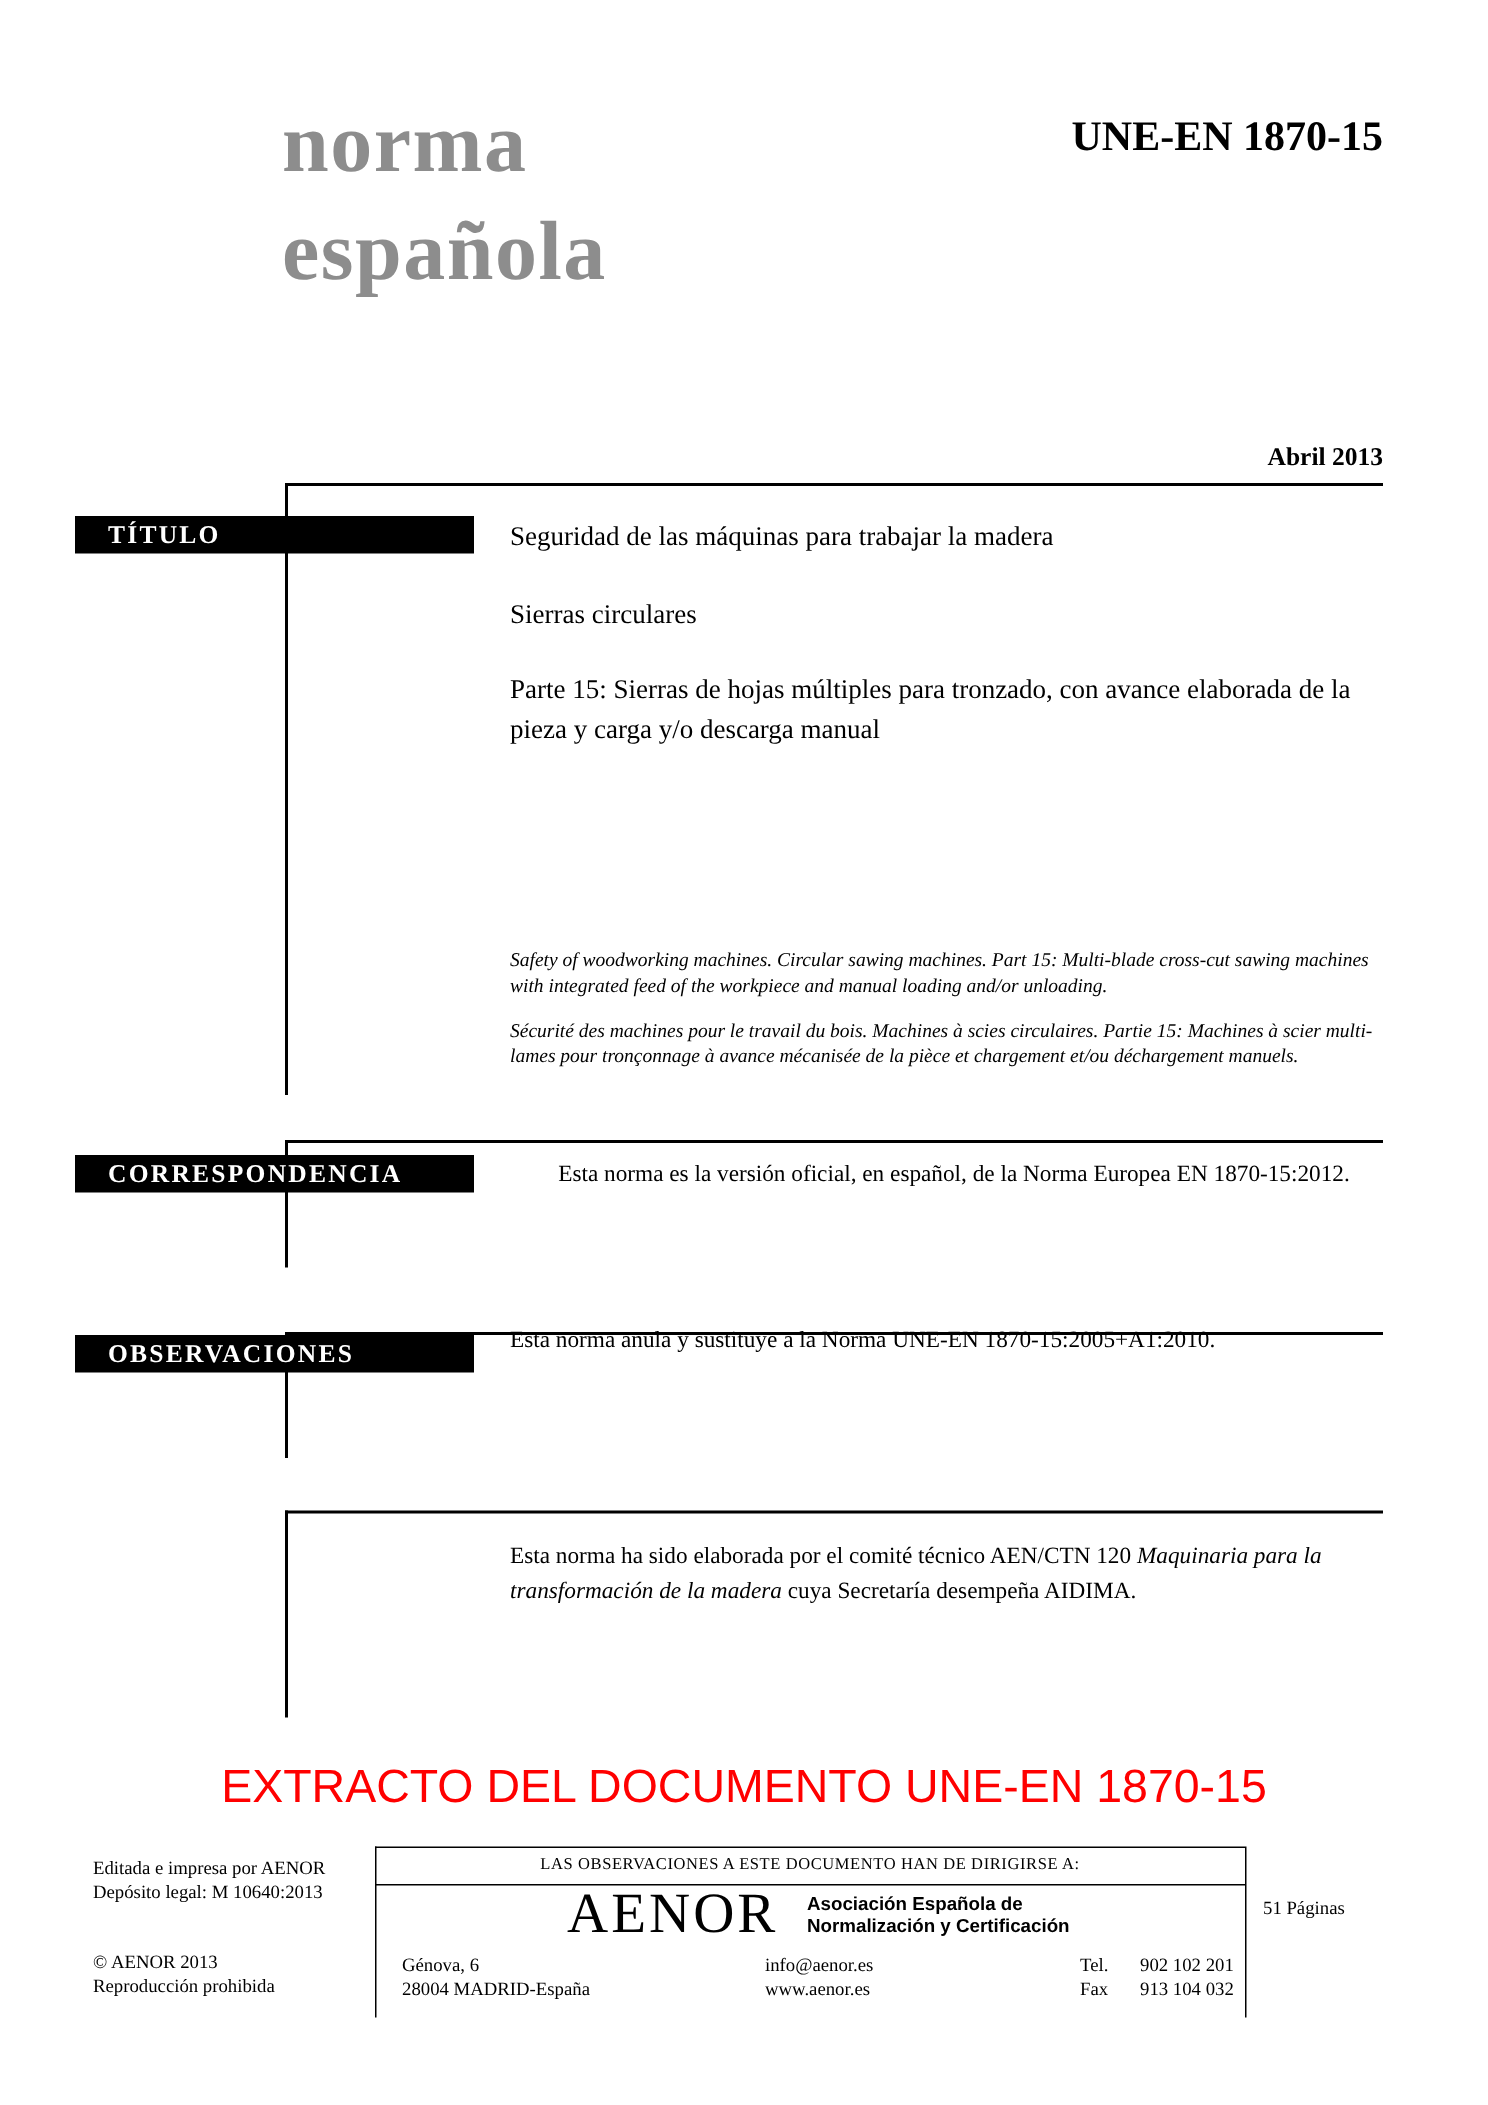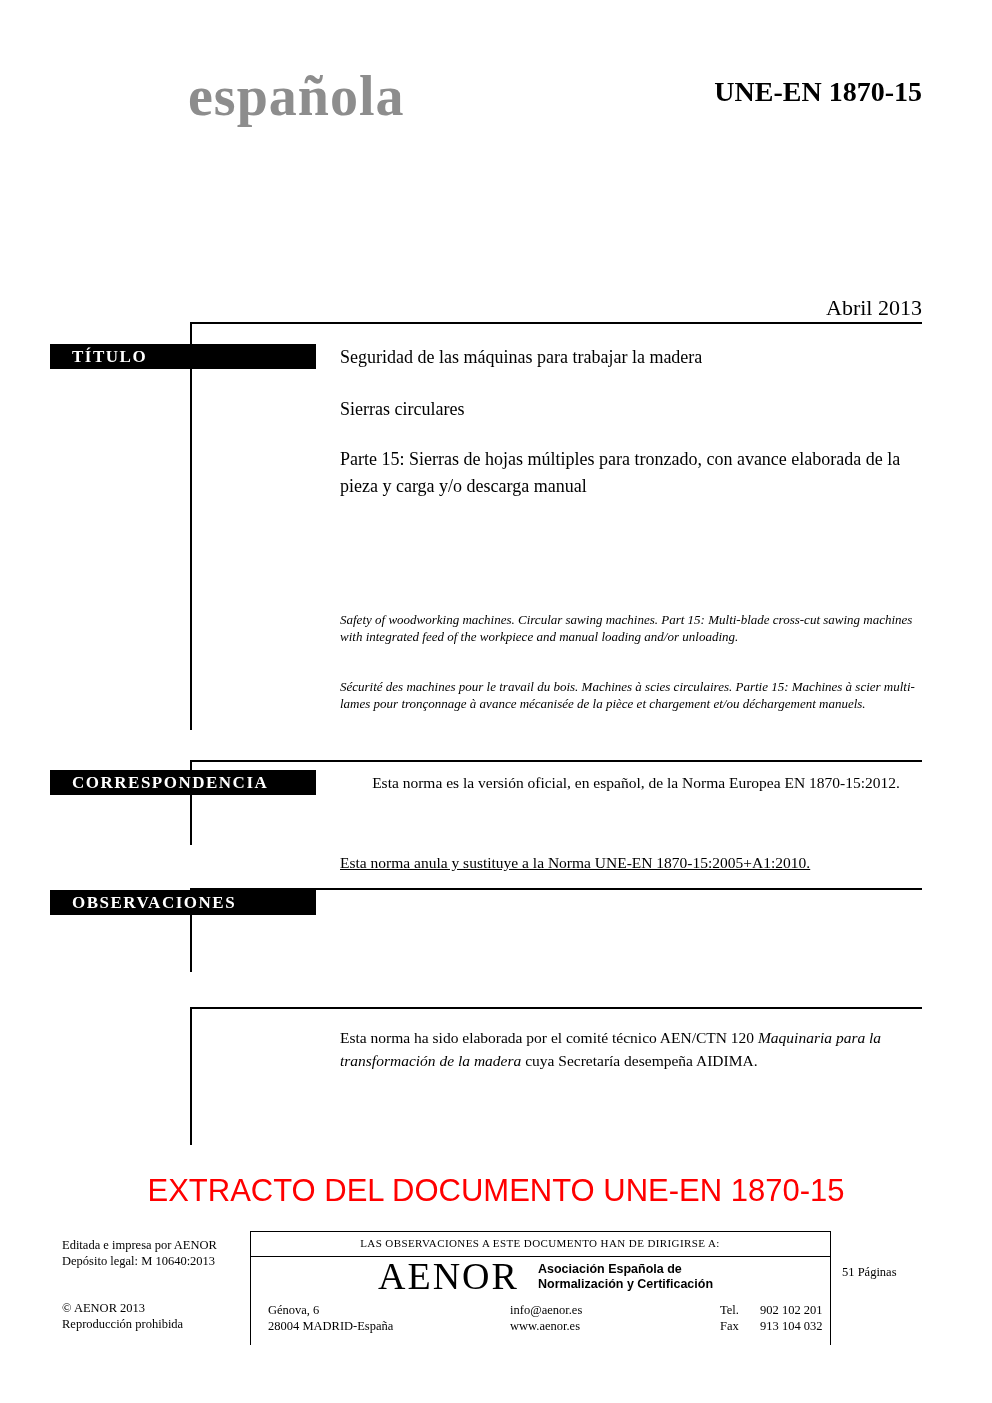--- a/index.html
+++ b/index.html
@@ -14,21 +14,21 @@
   .hline.thin { border-top-width:1px; }
   .vline { position:absolute; width:2px; background:#000; }
   .vline.thin { width:1px; }
 
   .brand {
     position:absolute; left:188px; top:60px;
     font-size:56px; font-weight:bold; line-height:72px;
     color:#8d8d8d; letter-spacing:1px;
   }
   .doc-code { position:absolute; right:70px; top:76px; font-size:28px; font-weight:bold; }
-  .date { position:absolute; right:70px; top:295px; font-size:22px; font-weight:normal; }
+  .date { position:absolute; right:70px; top:295px; font-size:17px; font-weight:bold; }
 
   .label-box {
     position:absolute; left:50px; width:266px; height:25px; z-index:2;
     background:#000; color:#fff;
     font-size:17px; font-weight:bold; letter-spacing:1.5px; line-height:25px;
     padding-left:22px;
   }
   .title-line { position:absolute; left:340px; width:592px; font-size:18px; font-weight:normal; line-height:27px; }
   .lang { position:absolute; left:340px; width:592px; font-size:13px; font-style:italic; line-height:16.5px; }
   .body-text { position:absolute; left:340px; width:592px; font-size:15.5px; line-height:23px; }
@@ -47,45 +47,46 @@
     font-size:12.5px; line-height:15px;
   }
   .telrow { display:grid; grid-template-columns:40px auto; }
 </style>
 </head>
 <body>
 
 <div class="page">
 
   <div class="brand" style="color: rgb(141, 141, 141);">
+    <div>norma</div>
     <div>española</div>
   </div>
   <div class="doc-code">UNE-EN 1870-15</div>
   <div class="date">Abril 2013</div>
 
   <div class="hline" style="left:190px; width:732px; top:322px;"></div>
   <div class="vline" style="left:190px; top:322px; height:408px;"></div>
 
   <div class="label-box" style="top:344px;">TÍTULO</div>
   <div class="title-line" style="top:344px;">Seguridad de las máquinas para trabajar la madera</div>
   <div class="title-line" style="top:396px;">Sierras circulares</div>
   <div class="title-line" style="top:446px;">Parte 15: Sierras de hojas múltiples para tronzado, con avance elaborada de la pieza y carga y/o descarga manual</div>
 
-  <div class="lang" style="top:612px;">Safety of woodworking machines. Circular sawing machines. Part 15: Multi-blade cross-cut sawing machines with integrated feed of the workpiece and manual loading and/or unloading.</div>
+  <div class="lang" style="top:632px;">Safety of woodworking machines. Circular sawing machines. Part 15: Multi-blade cross-cut sawing machines with integrated feed of the workpiece and manual loading and/or unloading.</div>
   <div class="lang" style="top:679px;">Sécurité des machines pour le travail du bois. Machines à scies circulaires. Partie 15: Machines à scier multi-lames pour tronçonnage à avance mécanisée de la pièce et chargement et/ou déchargement manuels.</div>
 
   <div class="hline" style="left:190px; width:732px; top:760px;"></div>
   <div class="vline" style="left:190px; top:760px; height:85px;"></div>
   <div class="label-box" style="top:770px;">CORRESPONDENCIA</div>
   <div class="body-text" style="top:771px;text-align:center;">Esta norma es la versión oficial, en español, de la Norma Europea EN 1870-15:2012.</div>
 
   <div class="hline" style="left:190px; width:732px; top:888px;"></div>
   <div class="vline" style="left:190px; top:888px; height:84px;"></div>
   <div class="label-box" style="top:890px;">OBSERVACIONES</div>
-  <div class="body-text" style="top:851px;text-decoration:underline;">Esta norma anula y sustituye a la Norma UNE-EN 1870-15:2005+A1:2010.</div>
+  <div class="body-text" style="top:882px;">Esta norma anula y sustituye a la Norma UNE-EN 1870-15:2005+A1:2010.</div>
 
   <div class="hline" style="left:190px; width:732px; top:1007px;"></div>
   <div class="vline" style="left:190px; top:1007px; height:138px;"></div>
   <div class="body-text" style="top:1026px;"><span>Esta norma ha sido elaborada por el comité técnico AEN/CTN 120 </span><i>Maquinaria para la transformación de la madera</i><span> cuya Secretaría desempeña AIDIMA.</span></div>
 
   <div class="extract" style="color: rgb(255, 0, 0);">EXTRACTO DEL DOCUMENTO UNE-EN 1870-15</div>
 
   <div class="hline thin" style="left:250px; width:580px; top:1231px;"></div>
   <div class="hline thin" style="left:250px; width:580px; top:1256px;"></div>
   <div class="vline thin" style="left:250px; top:1231px; height:114px;"></div>

